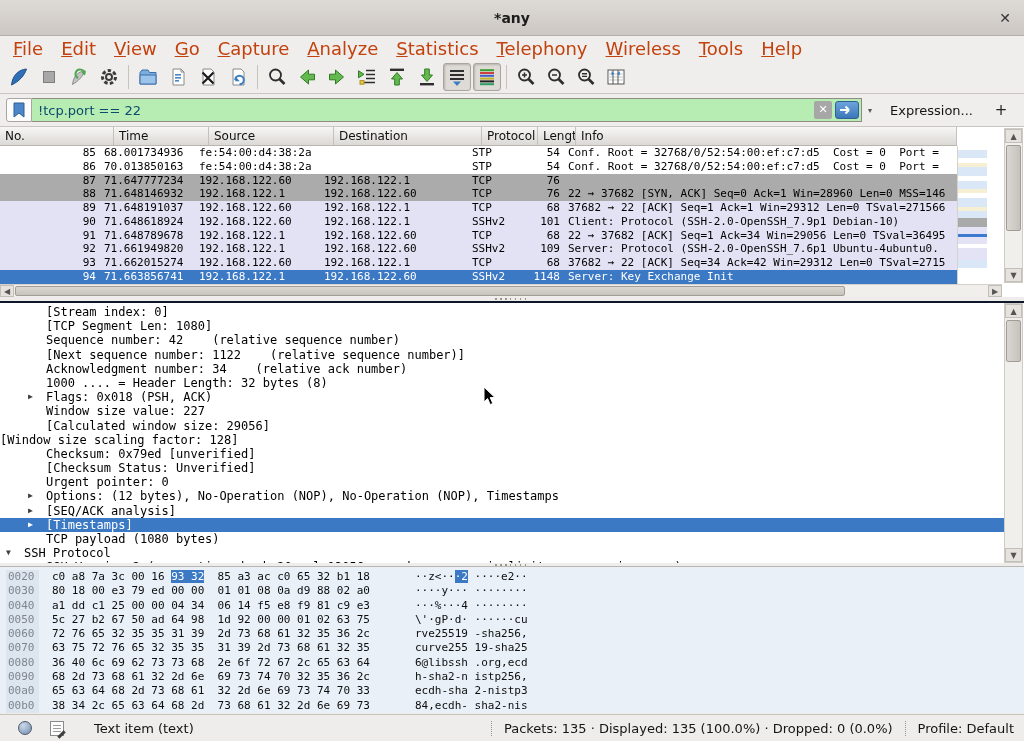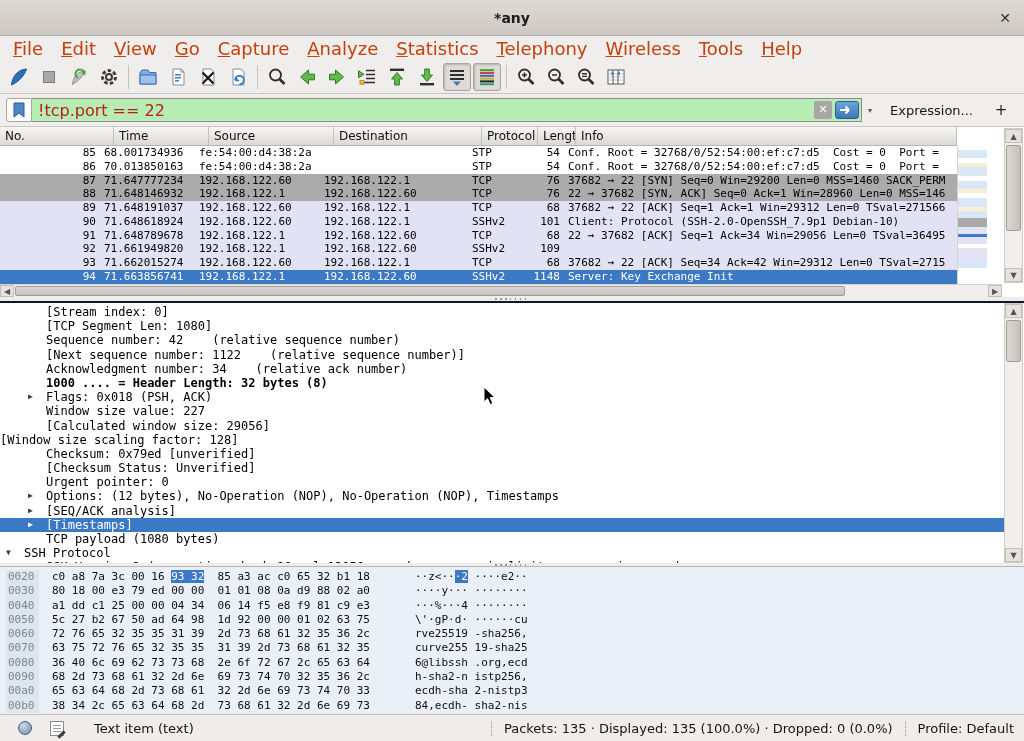--- a/index.html
+++ b/index.html
@@ -30,21 +30,21 @@
   .tb-sep { width:1px; height:24px; background:#c6c2bc; margin:0 4px; }
 
   
   #filterbar { position:absolute; left:0; top:94px; width:1024px; height:33px;
     background:#f0eeec; border-bottom:1px solid #c9c5c0; display:flex; align-items:center; padding:0 6px; }
   #bookmark-btn { width:26px; height:24px; background:#fcfcfc; border:1px solid #aaa59e;
     border-radius:3px 0 0 3px; display:flex; align-items:center; justify-content:center; }
   #filter-field { flex:0 0 830px; height:24px; border:1px solid #8f8b85; border-left:none;
     display:flex; align-items:center; padding:0 2px 0 6px; position:relative; }
   #filter-input { flex:1; border:none; outline:none; background:transparent;
-    font-family:"DejaVu Sans", sans-serif; font-size:16px; color:#b91c1c; }
+    font-family:"DejaVu Sans", sans-serif; font-size:13px; color:#0c4a6e; }
   #filter-clear { width:18px; height:18px; background:#a7a7a7; border-radius:2px; color:#fff;
     font-size:11px; font-weight:bold; text-align:center; line-height:18px; margin-right:3px; }
   #filter-apply { width:24px; height:18px; background:linear-gradient(#6ba3dd,#3d77b8);
     border:1px solid #2f5f94; border-radius:3px; display:flex; align-items:center; justify-content:center; }
   #filter-caret { font-size:8px; color:#555; margin:0 4px 0 6px; }
   #expression-btn { font-size:13px; color:#141414; margin-left:14px; white-space:nowrap; }
   #filter-add { margin-left:auto; margin-right:6px; font-size:15px; color:#222; width:22px;
     text-align:center; }
 
   
@@ -328,26 +328,26 @@
       <div class="hcell" style="width: 95px;">Time</div>
       <div class="hcell" style="width: 125px;">Source</div>
       <div class="hcell" style="width: 148px;">Destination</div>
       <div class="hcell" style="width: 56px;">Protocol</div>
       <div class="hcell" style="width: 38px;">Length</div>
       <div class="hcell" style="width: auto; flex: 1 1 0%;">Info</div>
     </div>
   <div id="pl-rows">
       <div class="prow stp"><div class="pcell c-no">85</div><div class="pcell c-time">68.001734936</div><div class="pcell c-src">fe:54:00:d4:38:2a</div><div class="pcell c-dst"></div><div class="pcell c-pro">STP</div><div class="pcell c-len">54</div><div class="pcell c-info">Conf. Root = 32768/0/52:54:00:ef:c7:d5  Cost = 0  Port =</div></div>
       <div class="prow stp"><div class="pcell c-no">86</div><div class="pcell c-time">70.013850163</div><div class="pcell c-src">fe:54:00:d4:38:2a</div><div class="pcell c-dst"></div><div class="pcell c-pro">STP</div><div class="pcell c-len">54</div><div class="pcell c-info">Conf. Root = 32768/0/52:54:00:ef:c7:d5  Cost = 0  Port =</div></div>
-      <div class="prow gray"><div class="pcell c-no">87</div><div class="pcell c-time">71.647777234</div><div class="pcell c-src">192.168.122.60</div><div class="pcell c-dst">192.168.122.1</div><div class="pcell c-pro">TCP</div><div class="pcell c-len">76</div><div class="pcell c-info">37682 → 22 [SYN] Seq=0 Win=29200 Len=0 MSS=1460 SACK_PERM</div></div>
+      <div class="prow gray"><div class="pcell c-no">87</div><div class="pcell c-time">71.647777234</div><div class="pcell c-src">192.168.122.60</div><div class="pcell c-dst">192.168.122.1</div><div class="pcell c-pro">TCP</div><div class="pcell c-len">76</div></div>
       <div class="prow gray"><div class="pcell c-no">88</div><div class="pcell c-time">71.648146932</div><div class="pcell c-src">192.168.122.1</div><div class="pcell c-dst">192.168.122.60</div><div class="pcell c-pro">TCP</div><div class="pcell c-len">76</div><div class="pcell c-info">22 → 37682 [SYN, ACK] Seq=0 Ack=1 Win=28960 Len=0 MSS=146</div></div>
       <div class="prow tcp"><div class="pcell c-no">89</div><div class="pcell c-time">71.648191037</div><div class="pcell c-src">192.168.122.60</div><div class="pcell c-dst">192.168.122.1</div><div class="pcell c-pro">TCP</div><div class="pcell c-len">68</div><div class="pcell c-info">37682 → 22 [ACK] Seq=1 Ack=1 Win=29312 Len=0 TSval=271566</div></div>
       <div class="prow tcp"><div class="pcell c-no">90</div><div class="pcell c-time">71.648618924</div><div class="pcell c-src">192.168.122.60</div><div class="pcell c-dst">192.168.122.1</div><div class="pcell c-pro">SSHv2</div><div class="pcell c-len">101</div><div class="pcell c-info">Client: Protocol (SSH-2.0-OpenSSH_7.9p1 Debian-10)</div></div>
       <div class="prow tcp"><div class="pcell c-no">91</div><div class="pcell c-time">71.648789678</div><div class="pcell c-src">192.168.122.1</div><div class="pcell c-dst">192.168.122.60</div><div class="pcell c-pro">TCP</div><div class="pcell c-len">68</div><div class="pcell c-info">22 → 37682 [ACK] Seq=1 Ack=34 Win=29056 Len=0 TSval=36495</div></div>
-      <div class="prow tcp"><div class="pcell c-no">92</div><div class="pcell c-time">71.661949820</div><div class="pcell c-src">192.168.122.1</div><div class="pcell c-dst">192.168.122.60</div><div class="pcell c-pro">SSHv2</div><div class="pcell c-len">109</div></div>
+      <div class="prow tcp"><div class="pcell c-no">92</div><div class="pcell c-time">71.661949820</div><div class="pcell c-src">192.168.122.1</div><div class="pcell c-dst">192.168.122.60</div><div class="pcell c-pro">SSHv2</div><div class="pcell c-len">109</div><div class="pcell c-info">Server: Protocol (SSH-2.0-OpenSSH_7.6p1 Ubuntu-4ubuntu0.</div></div>
       <div class="prow tcp"><div class="pcell c-no">93</div><div class="pcell c-time">71.662015274</div><div class="pcell c-src">192.168.122.60</div><div class="pcell c-dst">192.168.122.1</div><div class="pcell c-pro">TCP</div><div class="pcell c-len">68</div><div class="pcell c-info">37682 → 22 [ACK] Seq=34 Ack=42 Win=29312 Len=0 TSval=2715</div></div>
       <div class="prow selected"><div class="pcell c-no">94</div><div class="pcell c-time">71.663856741</div><div class="pcell c-src">192.168.122.1</div><div class="pcell c-dst">192.168.122.60</div><div class="pcell c-pro">SSHv2</div><div class="pcell c-len">1148</div><div class="pcell c-info">Server: Key Exchange Init</div></div>
     </div>
   <div id="pl-minimap">
       <div class="mm-stripe" style="height: 4px; background: rgb(255, 255, 255);"></div>
       <div class="mm-stripe" style="height: 8px; background: rgb(217, 231, 246);"></div>
       <div class="mm-stripe" style="height: 5px; background: rgb(255, 255, 255);"></div>
       <div class="mm-stripe" style="height: 4px; background: rgb(246, 239, 212);"></div>
       <div class="mm-stripe" style="height: 9px; background: rgb(217, 231, 246);"></div>
       <div class="mm-stripe" style="height: 5px; background: rgb(255, 255, 255);"></div>
@@ -382,21 +382,21 @@
     <div class="grip"></div>
   </div>
 
 <div id="detail-pane">
   <div id="detail-lines">
       <div class="dline" style="padding-left: 46px;"><span>[Stream index: 0]</span></div>
       <div class="dline" style="padding-left: 46px;"><span>[TCP Segment Len: 1080]</span></div>
       <div class="dline" style="padding-left: 46px;"><span>Sequence number: 42    (relative sequence number)</span></div>
       <div class="dline" style="padding-left: 46px;"><span>[Next sequence number: 1122    (relative sequence number)]</span></div>
       <div class="dline" style="padding-left: 46px;"><span>Acknowledgment number: 34    (relative ack number)</span></div>
-      <div class="dline" style="padding-left: 46px; font-weight: bold;"><span>1000 .... = Header Length: 32 bytes (8)</span></div>
+      <div class="dline" style="padding-left: 46px;"><span>1000 .... = Header Length: 32 bytes (8)</span></div>
       <div class="dline" style="padding-left: 46px;"><span class="exp" style="left: 28px;">▶</span><span>Flags: 0x018 (PSH, ACK)</span></div>
       <div class="dline" style="padding-left: 46px;"><span>Window size value: 227</span></div>
       <div class="dline" style="padding-left: 46px;"><span>[Calculated window size: 29056]</span></div>
       <div class="dline" style=""><span>[Window size scaling factor: 128]</span></div>
       <div class="dline" style="padding-left: 46px;"><span>Checksum: 0x79ed [unverified]</span></div>
       <div class="dline" style="padding-left: 46px;"><span>[Checksum Status: Unverified]</span></div>
       <div class="dline" style="padding-left: 46px;"><span>Urgent pointer: 0</span></div>
       <div class="dline" style="padding-left: 46px;"><span class="exp" style="left: 28px;">▶</span><span>Options: (12 bytes), No-Operation (NOP), No-Operation (NOP), Timestamps</span></div>
       <div class="dline" style="padding-left: 46px;"><span class="exp" style="left: 28px;">▶</span><span>[SEQ/ACK analysis]</span></div>
       <div class="dline selected" style="padding-left: 46px;"><span class="exp" style="left: 28px;">▶</span><span>[Timestamps]</span></div>

